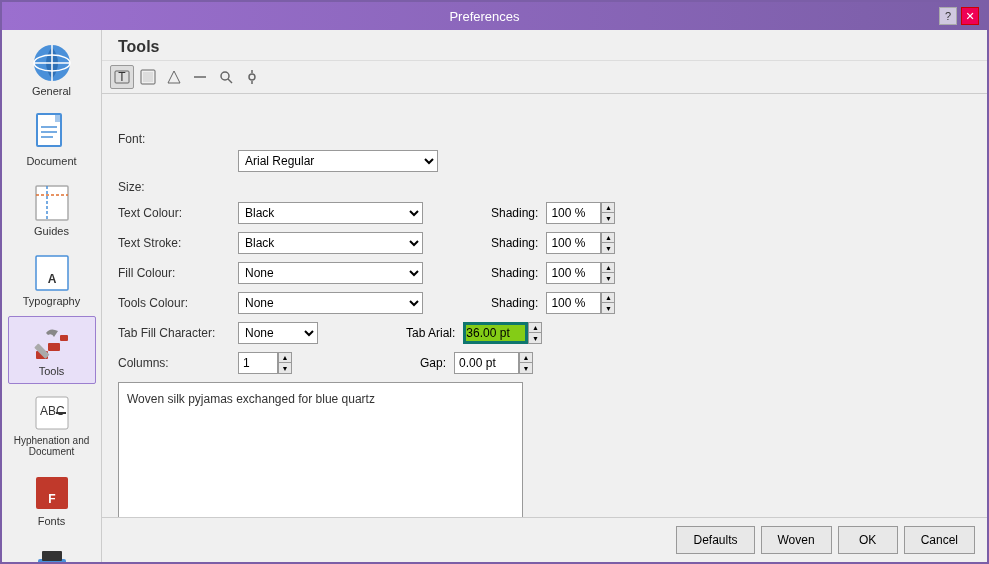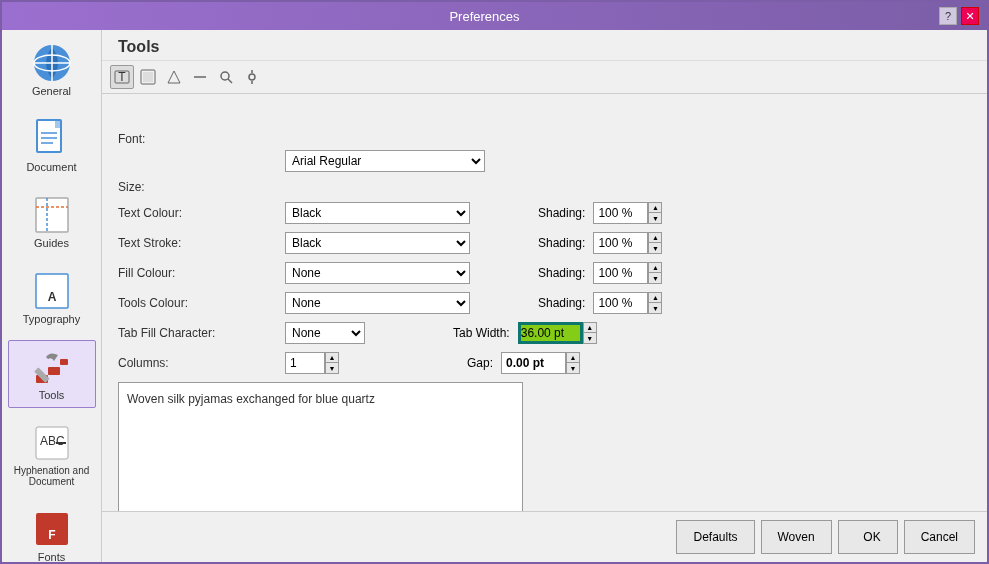--- a/index.html
+++ b/index.html
@@ -5,38 +5,38 @@
     * { box-sizing: border-box; margin: 0; padding: 0; font-family: 'Segoe UI', Arial, sans-serif; font-size: 12px; }
     body { background: #c0c0c0; display: flex; justify-content: center; align-items: center; width: 989px; height: 564px; overflow: hidden; }
     .window { width: 989px; height: 564px; border: 2px solid #7b5ea7; background: #f0f0f0; display: flex; flex-direction: column; }
     .title-bar { background: linear-gradient(to right, #9b6fcf, #7b5ea7); height: 28px; display: flex; align-items: center; justify-content: space-between; padding: 7px 8px; }
     .title-bar-title { color: white; font-size: 13px; font-weight: normal; flex: 1; text-align: center; }
     .title-bar-controls { display: flex; gap: 4px; }
     .title-btn { width: 18px; height: 18px; border: 1px solid #aaa; display: flex; align-items: center; justify-content: center; font-size: 11px; cursor: pointer; color: #333; }
     .title-btn.close { background: #e05; color: white; border-color: #c00; }
     .title-btn.help { background: #d0c8e0; }
     .content { display: flex; flex: 1; overflow: hidden; }
-    .sidebar { width: 100px; background: #f0f0f0; border-right: 1px solid #ccc; overflow-y: auto; display: flex; flex-direction: column; align-items: center; padding: 6px 0; gap: 8px; }
+    .sidebar { width: 100px; background: #f0f0f0; border-right: 1px solid #ccc; overflow-y: auto; display: flex; flex-direction: column; align-items: center; padding: 6px 0; gap: 2px; }
     .sidebar-item { width: 88px; display: flex; flex-direction: column; align-items: center; padding: 6px 4px; cursor: pointer; border: 1px solid transparent; border-radius: 2px; }
     .sidebar-item.active { background: #e8e0f8; border-color: #9b7fcf; }
     .sidebar-icon { width: 40px; height: 40px; display: flex; align-items: center; justify-content: center; }
     .sidebar-label { font-size: 11px; text-align: center; color: #333; margin-top: 2px; }
     .main-content { flex: 1; display: flex; flex-direction: column; padding: 0; }
     .tools-header { padding: 8px 16px 4px; font-size: 16px; font-weight: bold; color: #333; border-bottom: 1px solid #ddd; }
     .toolbar-icons { display: flex; align-items: center; border-bottom: 1px solid #ccc; padding: 4px 8px; gap: 2px; }
     .toolbar-icon { width: 24px; height: 24px; border: 1px solid transparent; display: flex; align-items: center; justify-content: center; cursor: pointer; border-radius: 2px; }
     .toolbar-icon.active { background: #ddd; border-color: #999; }
     .panel { flex: 1; padding: 12px 16px; overflow-y: auto; }
     .section-title { text-align: center; font-weight: bold; font-size: 13px; margin-bottom: 12px; }
-    .form-row { display: flex; align-items: center; margin-bottom: 8px; gap: 47px; }
+    .form-row { display: flex; align-items: center; margin-bottom: 8px; }
     .form-label { width: 120px; color: #333; }
     .form-control { flex: 1; }
     .preview-area { border: 1px solid #999; background: white; min-height: 160px; padding: 8px; margin-top: 4px; margin-bottom: 8px; font-size: 13px; color: #333; width: 405px; }
     .bottom-bar { border-top: 1px solid #ccc; padding: 8px 12px; display: flex; justify-content: flex-end; gap: 6px; background: #f0f0f0; }
-    .btn { padding: 4px 16px; border: 1px solid #999; background: #e8e8e8; cursor: pointer; font-size: 12px; min-width: 60px; height: 34px; text-align: right; }
+    .btn { padding: 4px 16px; border: 1px solid #999; background: #e8e8e8; cursor: pointer; font-size: 12px; min-width: 60px; height: 28px; }
     .preview-wrapper { position: relative; }
     select { border: 1px solid #999; background: white; height: 22px; padding: 0 2px; }
   </style>
 </head>
 <body>
 
 <div class="window">
 
   <div class="title-bar">
     <div style="width:20px"></div>
@@ -271,21 +271,21 @@
             </div>
           </div>
         </div>
 
         <div class="form-row">
           <div class="form-label">Tab Fill Character:</div>
           <div style="display:flex;align-items:center;gap:8px;flex:1;">
             <select style="width:80px;">
               <option>None</option>
             </select>
-            <div style="margin-left:80px;">Tab Width:</div>
+            <div style="margin-left:80px;">Tab Arial:</div>
             <div style="display:flex;align-items:center;">
               <div style="width:65px;border:3px solid #0f766e;height:22px;background:#84cc16;display:flex;align-items:center;padding:0 0;">36.00 pt</div>
               <div style="display:flex;flex-direction:column;">
                 <button style="width:14px;height:11px;background:#e8e8e8;border:1px solid #999;font-size:7px;cursor:pointer;padding:0;display:flex;align-items:center;justify-content:center;">▲</button>
                 <button style="width:14px;height:11px;background:#e8e8e8;border:1px solid #999;border-top:none;font-size:7px;cursor:pointer;padding:0;display:flex;align-items:center;justify-content:center;">▼</button>
               </div>
             </div>
           </div>
         </div>
 
@@ -294,21 +294,21 @@
           <div style="display:flex;align-items:center;gap:8px;flex:1;">
             <div style="display:flex;align-items:center;">
               <div style="width:40px;border:1px solid #999;height:22px;background:white;display:flex;align-items:center;padding:0 4px;">1</div>
               <div style="display:flex;flex-direction:column;">
                 <button style="width:14px;height:11px;background:#e8e8e8;border:1px solid #999;font-size:7px;cursor:pointer;padding:0;display:flex;align-items:center;justify-content:center;">▲</button>
                 <button style="width:14px;height:11px;background:#e8e8e8;border:1px solid #999;border-top:none;font-size:7px;cursor:pointer;padding:0;display:flex;align-items:center;justify-content:center;">▼</button>
               </div>
             </div>
             <div style="margin-left:120px;">Gap:</div>
             <div style="display:flex;align-items:center;">
-              <div style="width:65px;border:1px solid #999;height:22px;background:white;display:flex;align-items:center;padding:0 4px;font-weight:bold;">0.00 pt</div>
+              <div style="width:65px;border:1px solid #999;height:22px;background:white;display:flex;align-items:center;padding:0 4px;">0.00 pt</div>
               <div style="display:flex;flex-direction:column;">
                 <button style="width:14px;height:11px;background:#e8e8e8;border:1px solid #999;font-size:7px;cursor:pointer;padding:0;display:flex;align-items:center;justify-content:center;">▲</button>
                 <button style="width:14px;height:11px;background:#e8e8e8;border:1px solid #999;border-top:none;font-size:7px;cursor:pointer;padding:0;display:flex;align-items:center;justify-content:center;">▼</button>
               </div>
             </div>
           </div>
         </div>
 
         <div class="preview-wrapper">
           <div class="preview-area">

